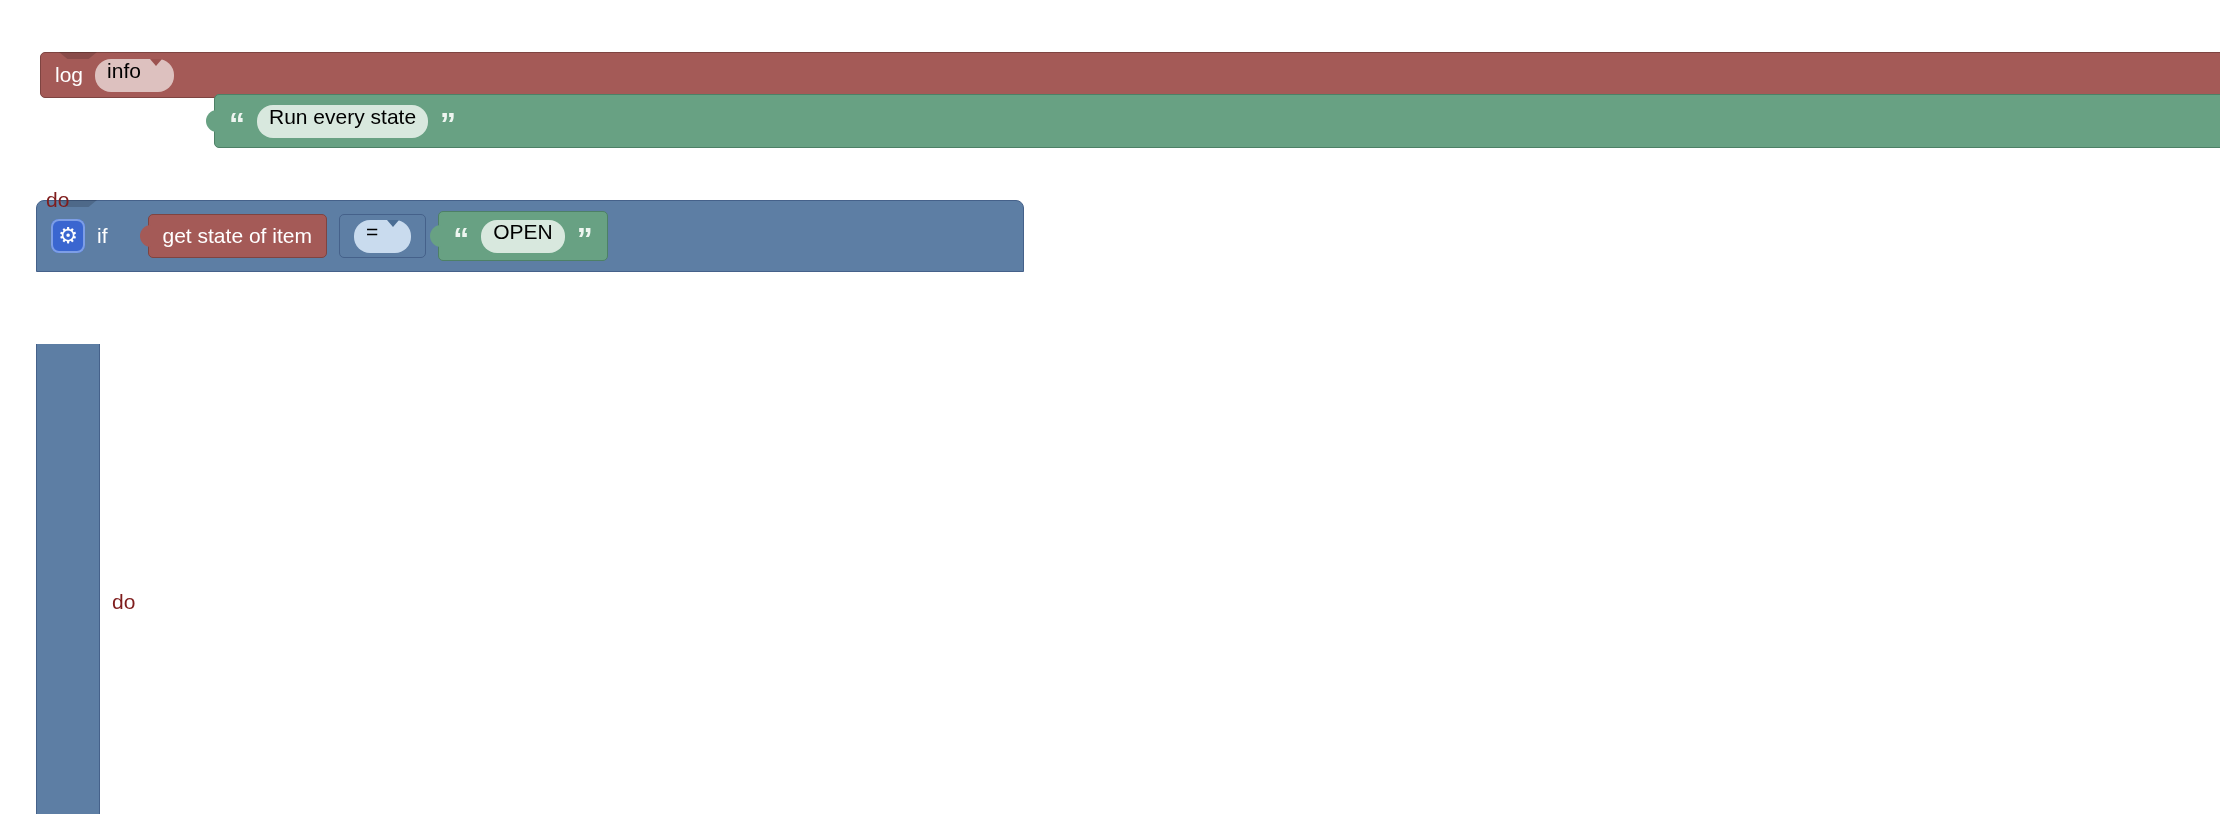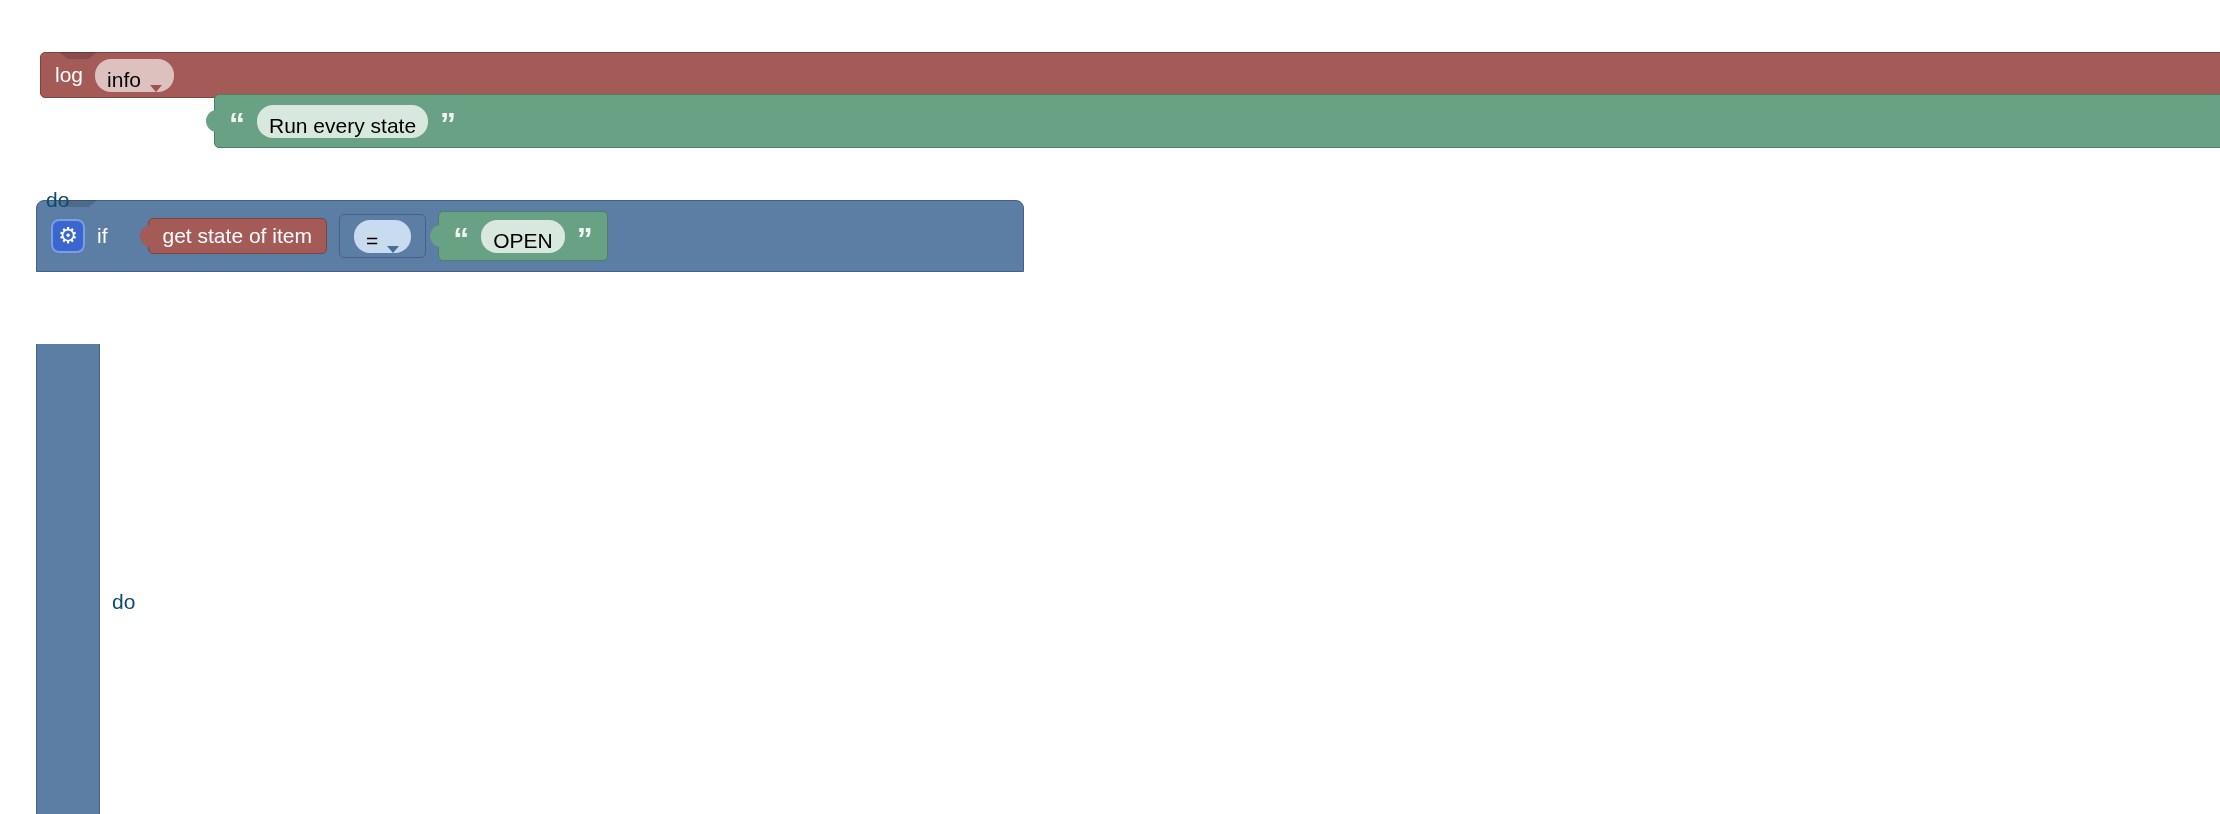--- a/index.html
+++ b/index.html
@@ -7,40 +7,40 @@
       font-family:"Liberation Sans",sans-serif;font-size:21px;overflow:hidden;}
   .abs{position:absolute;}
   .blk{position:relative;display:flex;align-items:center;gap:12px;padding:0 14px;
        border:1px solid rgba(0,0,0,.28);border-radius:5px;color:#fff;box-sizing:border-box;
        white-space:nowrap;}
   .c-red{background:#a45a57;border-color:#7e4441;}
   .c-green{background:#68a183;border-color:#4d8066;}
   .c-steel{background:#5d7ea4;border-color:#45618a;}
   .hdr{border-radius:8px 8px 0 0;}
   .spine{border-radius:0;border-top:none;border-bottom:none;}
-  .pill{display:inline-flex;align-items:flex-end;gap:9px;height:33px;padding:0 12px;
+  .pill{display:inline-flex;align-items:flex-start;gap:9px;height:33px;padding:0 12px;
         border-radius:16px;color:#000;flex:none;white-space:nowrap;}
   .f-pink{background:#ddc1bf;}
   .f-blue{background:#c9dbee;}
   .f-mint{background:#d8e8de;}
   .arr{width:0;height:0;border-left:6px solid transparent;border-right:6px solid transparent;
        border-top:7px solid rgba(0,0,0,.45);flex:none;}
   .f-pink .arr{border-top-color:#9c524f;}
   .f-blue .arr{border-top-color:#4a6d94;}
   .txt{flex:none;text-align:right;}
   .q{font-weight:bold;font-size:32px;color:#eef5f0;line-height:10px;height:14px;
      display:inline-block;flex:none;transform:translateY(5px);}
   .gear{flex:none;width:34px;height:34px;border-radius:8px;background:#3a66d0;
         box-shadow:inset 0 0 0 2px #7d9ee6;color:#fff;display:flex;align-items:center;
         justify-content:center;font-size:22px;line-height:1;cursor:pointer;}
   .socket{position:absolute;width:38px;height:7px;left:18px;top:-1px;
           background:rgba(0,0,0,.16);clip-path:polygon(0 0,100% 0,78% 100%,22% 100%);}
   .pz::before{content:"";position:absolute;left:-9px;top:50%;transform:translateY(-50%);
               width:11px;height:22px;border-radius:11px 0 0 11px;background:inherit;}
-  .white-label{color:#0c4a6e;}
+  .white-label{color:#7f1d1d;}
 </style>
 </head>
 <body>
 
 <div class="ws">
 
   <div class="abs blk c-red" style="left:40px;top:52px;height:46px;">
     <div class="socket"></div>
     <span class="txt">log</span>
     <span class="pill f-pink">
@@ -52,21 +52,21 @@
     <span class="q">“</span>
     <span class="pill f-mint">Run every state</span>
     <span class="q">”</span>
   </div>
 
   <div class="abs blk c-steel hdr" style="left:36px;top:100px;width:988px;height:72px;">
     <div class="socket" style="left:22px"></div>
     <span class="gear">⚙</span>
     <span class="txt">if</span>
 
-    <div class="blk c-red pz" style="height:36px;margin-left:28px;">
+    <div class="blk c-red pz" style="height:44px;margin-left:28px;">
       <span class="txt">get state of item</span>
     </div>
     <div class="blk c-steel" style="height:44px;">
       <span class="pill f-blue">
         <span>=</span>
           <span class="arr"></span>
       </span>
     </div>
     <div class="blk c-green pz" style="height:50px;">
       <span class="q">“</span>

